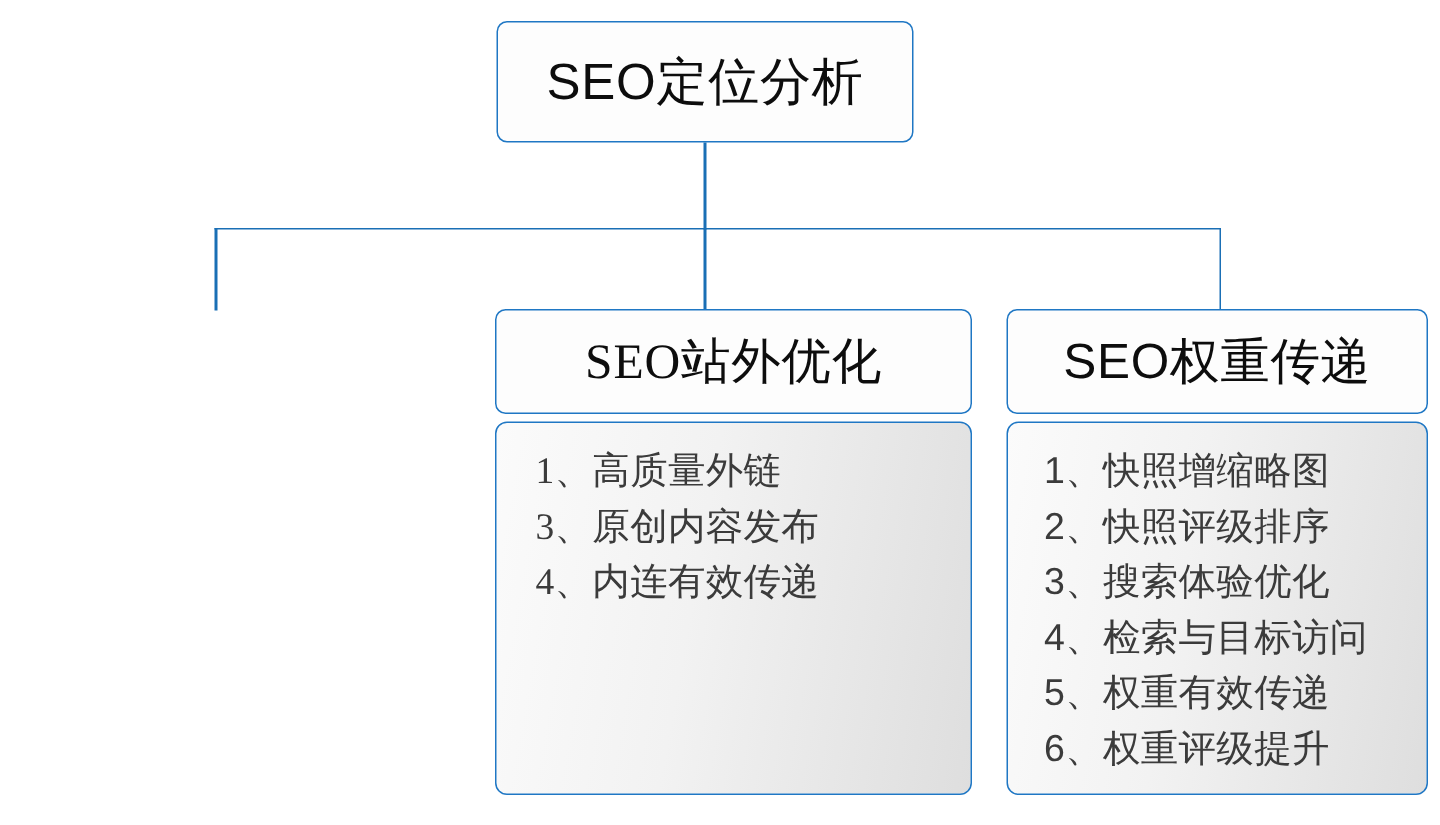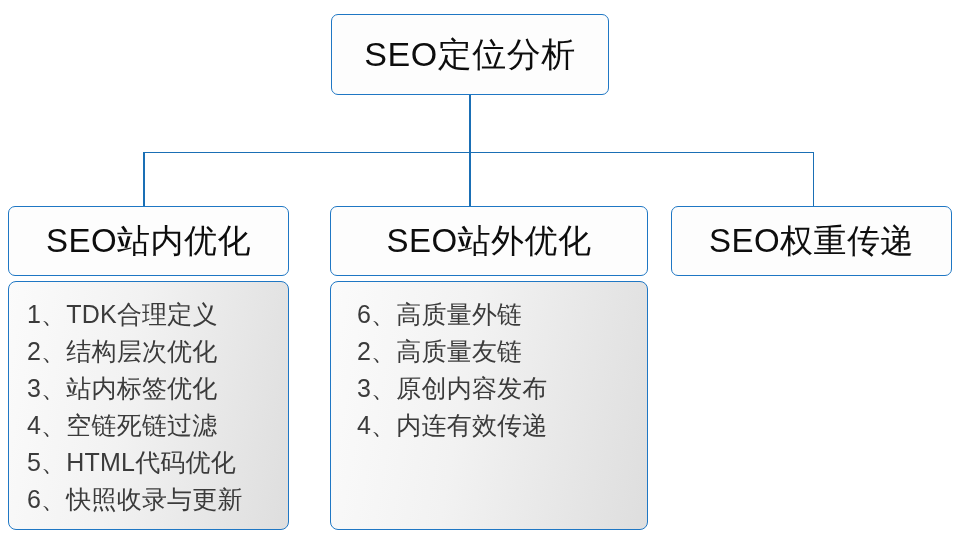--- a/index.html
+++ b/index.html
@@ -52,21 +52,21 @@
   .conn-v-left  { left: 143px; top: 151.5px; width: 1.6px; height: 55px; }
   .conn-v-mid   { left: 469px; top: 151.5px; width: 1.6px; height: 55px; }
   .conn-v-right { left: 812.5px; top: 151.5px; width: 1.6px; height: 55px; }
 
   
   .column {
     position: absolute;
     top: 206px;
   }
   .col-1 { left: 8px;   width: 281px; }
-  .col-2 { left: 330px; width: 318px; }
+  .col-2 { left: 330px; width: 318px; font-family: Liberation Serif, serif; }
   .col-3 { left: 671px; width: 281px; }
 
   .col-head {
     box-sizing: border-box;
     height: 70px;
     border: 1.6px solid #1f77c4;
     border-radius: 7px;
     background: #fdfdfd;
     display: flex;
     align-items: center;
@@ -107,45 +107,39 @@
   <div class="root-box">
     <span class="root-title">SEO定位分析</span>
   </div>
 
   <div class="conn conn-v-root"></div>
   <div class="conn conn-h-bar"></div>
   <div class="conn conn-v-left"></div>
   <div class="conn conn-v-mid"></div>
   <div class="conn conn-v-right"></div>
 
-  <div class="column col-1">
-    <div class="col-head">
-      <span class="col-head-title">SEO站内优化</span>
-    </div>
-    <div class="col-list">
-      <div class="list-item">1、TDK合理定义</div>
-      <div class="list-item">2、结构层次优化</div>
-      <div class="list-item">3、站内标签优化</div>
-      <div class="list-item">4、空链死链过滤</div>
-      <div class="list-item">5、HTML代码优化</div>
-      <div class="list-item">6、快照收录与更新</div>
-    </div>
-  </div>
 
   <div class="column col-2">
     <div class="col-head">
       <span class="col-head-title">SEO站外优化</span>
     </div>
     <div class="col-list">
-      <div class="list-item">6、高质量外链</div>
-      <div class="list-item">2、高质量友链</div>
+      <div class="list-item">1、高质量外链</div>
       <div class="list-item">3、原创内容发布</div>
       <div class="list-item">4、内连有效传递</div>
     </div>
   </div>
 
   <div class="column col-3">
     <div class="col-head">
       <span class="col-head-title">SEO权重传递</span>
     </div>
+    <div class="col-list">
+      <div class="list-item">1、快照增缩略图</div>
+      <div class="list-item">2、快照评级排序</div>
+      <div class="list-item">3、搜索体验优化</div>
+      <div class="list-item">4、检索与目标访问</div>
+      <div class="list-item">5、权重有效传递</div>
+      <div class="list-item">6、权重评级提升</div>
+    </div>
   </div>
 
 </div>
 
 </body></html>

